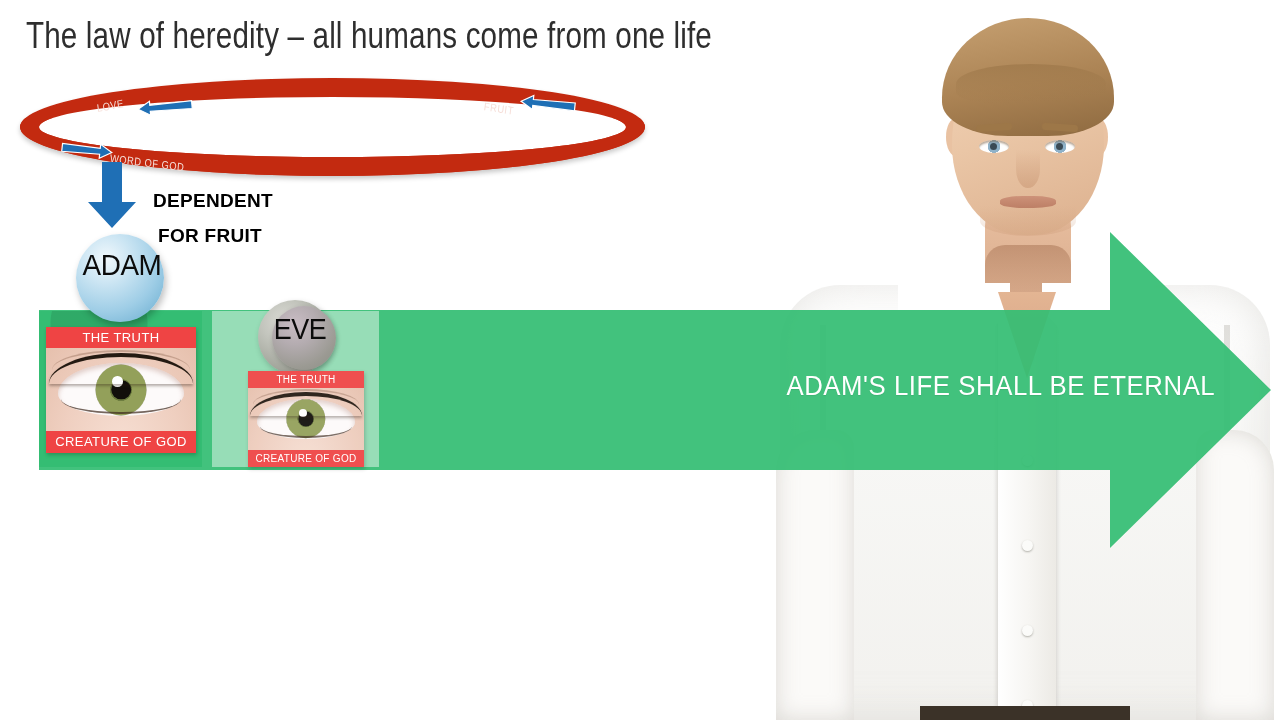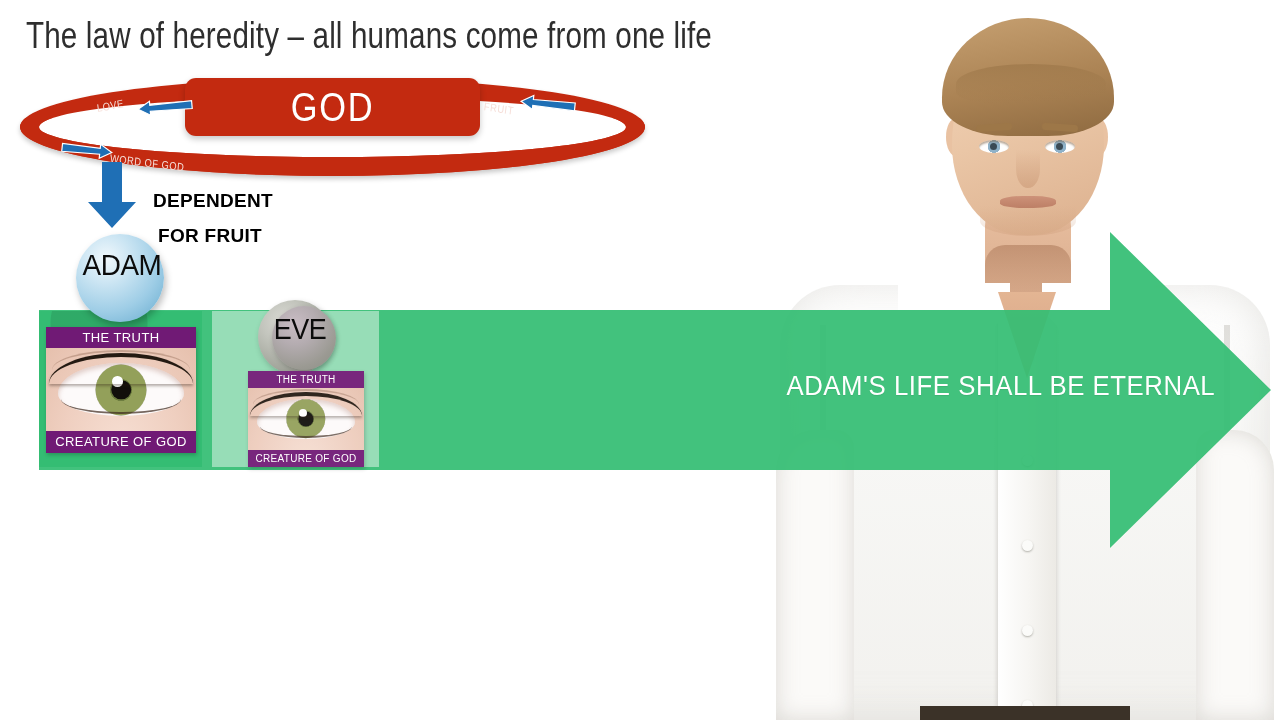--- a/index.html
+++ b/index.html
@@ -157,21 +157,21 @@
 
   
   .panel-adam{position:absolute;left:39px;top:311px;width:163px;height:156px;background:#34bd73;}
   .panel-adam-shade{position:absolute;left:39px;top:311px;width:163px;height:156px;
     background:radial-gradient(circle at 60px 12px, rgba(0,0,0,.10) 0 48px, rgba(0,0,0,0) 49px);}
   .panel-eve-fade{position:absolute;left:212px;top:311px;width:167px;height:156px;
     background:rgba(255,255,255,.45);}
 
   
   .card{position:absolute;}
-  .card .band{background:#701a75;color:#fff;text-align:center;}
+  .card .band{background:#ef4444;color:#fff;text-align:center;}
   .card .eye{position:relative;overflow:hidden;background:#f0d7cb;}
   
   .eye-skin{position:absolute;inset:0;background:
      radial-gradient(ellipse at 50% 120%,#f6ded2 0%,#efcfc0 55%,#e6c0ad 100%);}
   .eye-white{position:absolute;left:8%;top:18%;width:84%;height:64%;background:#fdfafa;
     border-radius:50% 50% 50% 50%/58% 58% 42% 42%;
     box-shadow:inset 0 3px 5px rgba(190,150,140,.45);}
   .iris{position:absolute;left:50%;top:50%;transform:translate(-50%,-50%);
     width:34%;aspect-ratio:1/1;border-radius:50%;
     background:radial-gradient(circle at 50% 50%,#6d7d3f 0 30%,#93a05a 31% 70%,#5e6a33 71% 88%,#3c4420 89%);}
@@ -245,23 +245,20 @@
   <div class="arrow-label">ADAM'S LIFE SHALL BE ETERNAL</div>
 
   <div class="panel-adam"></div>
   <div class="panel-adam-shade"></div>
   <div class="panel-eve-fade"></div>
 
   <div class="ring-wrap">
     <div class="ring"></div>
   </div>
 
-  <div class="god-box">
-    <span class="god-text">GOD</span>
-  </div>
 
   <div class="ring-wrap" style="pointer-events:none">
     <div class="ring-front">
       <div class="ring-front-inner"></div>
     </div>
   </div>
 
   <div class="ring-arrow" style="left:134px;top:99px;">
     <svg width="60" height="16" viewBox="0 0 60 16" aria-hidden="true">
       <path d="M4 8 L16 1 L16 5 L58 4 L58 12 L16 11 L16 15 Z" fill="#1f6fb5" stroke="#ffffff" stroke-width="1.2" transform="rotate(-5 30 8)"></path>

